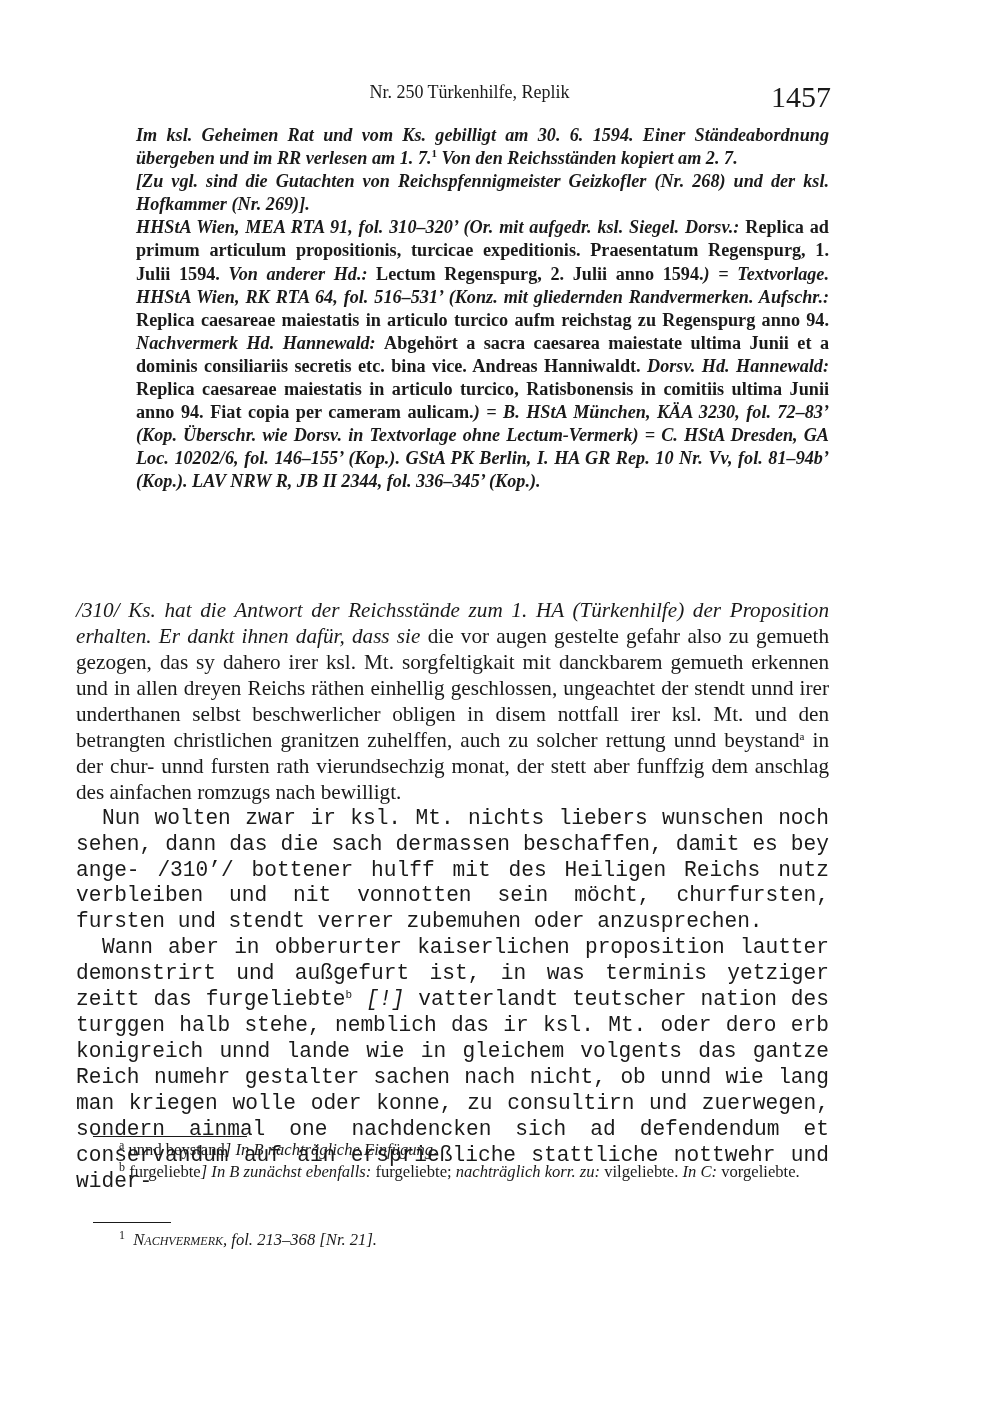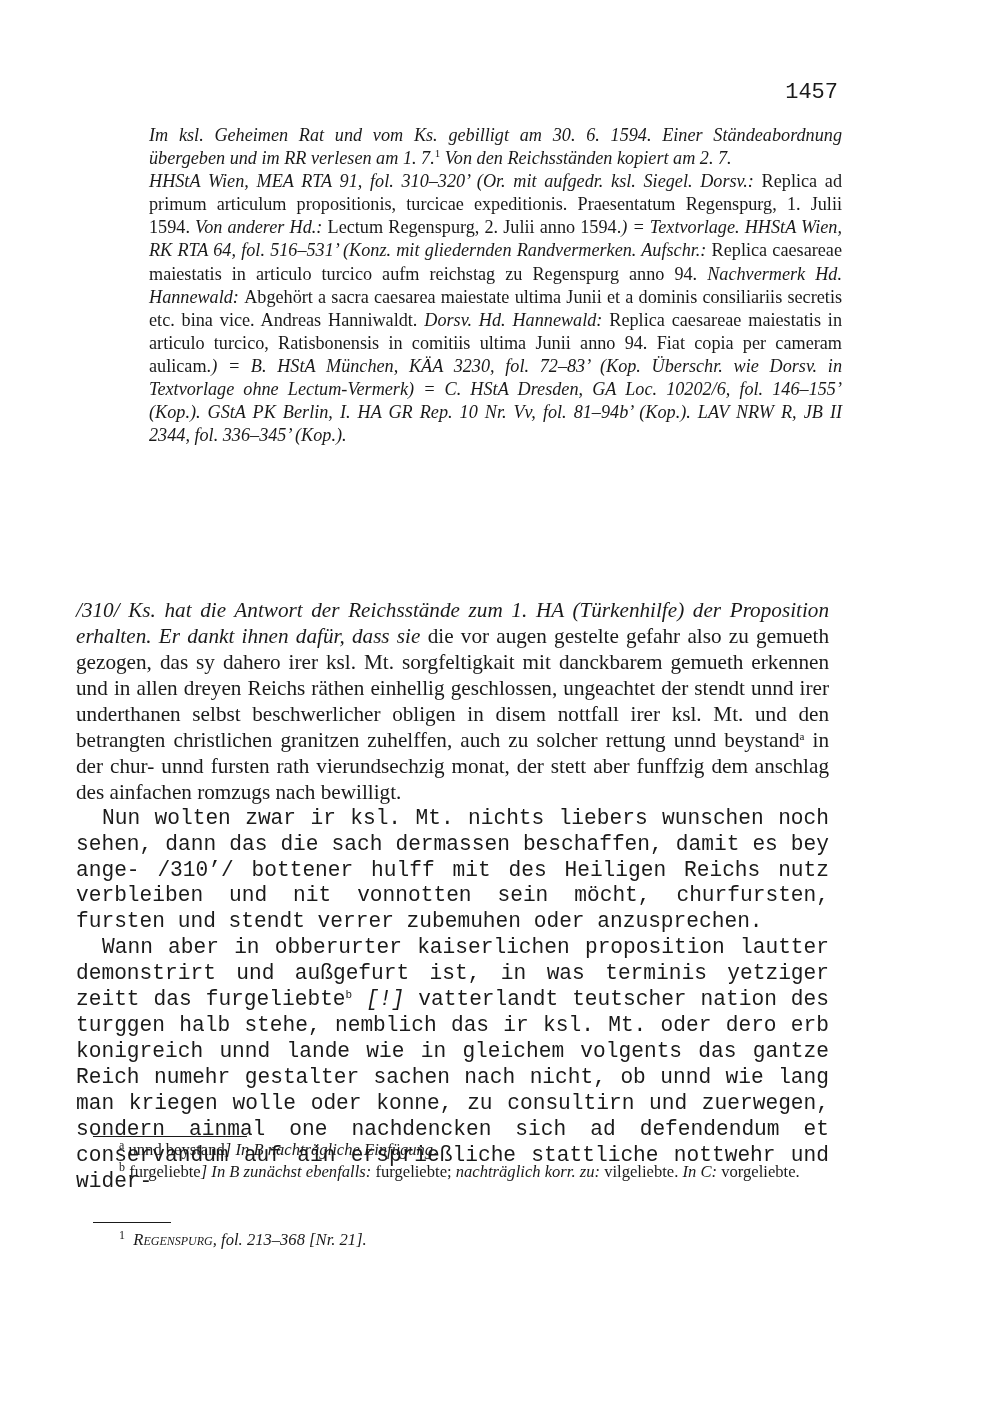--- a/index.html
+++ b/index.html
@@ -1,49 +1,51 @@
 <!DOCTYPE html>
 <html><head>
 <meta charset="utf-8">
 <style>
   html, body { margin: 0; padding: 0; background: #ffffff; }
   body { width: 1004px; height: 1418px; position: relative; overflow: hidden;
          font-family: "Liberation Serif", "DejaVu Serif", serif; color: #1a1a1a; }
   .running-head { position: absolute; top: 80px; left: 93px; width: 753px; height: 28px; }
   .running-title { position: absolute; left: 0; right: 0; text-align: center; font-size: 18px; top: 2px; }
-  .page-number { position: absolute; right: 8px; top: 0; font-size: 22px; font-family: Liberation Mono, monospace; }
+  .page-number { position: absolute; right: 15px; top: 0; font-size: 30px; }
 
-  .headnote { position: absolute; left: 149px; top: 124px; width: 693px;
-              font-size: 18.2px; line-height: 23.1px; text-align: justify; }
+  .headnote { position: absolute; left: 136px; top: 124px; width: 693px;
+              font-size: 18.2px; line-height: 23.1px; text-align: justify; font-weight: bold; }
   .headnote p { margin: 0; }
   .i { font-style: italic; }
   .sc { font-variant: small-caps; }
   sup { font-size: 11px; line-height: 0; vertical-align: 7px; }
 
   .main { position: absolute; left: 76px; top: 598px; width: 753px;
           font-size: 21.2px; line-height: 25.95px; text-align: justify; hyphens: manual; }
   .main p { margin: 0; }
   .main p.indent { text-indent: 26px; font-family: Liberation Mono, monospace; }
 
   .fn-rule { position: absolute; left: 93px; height: 1px; background: #1a1a1a; }
   .footnotes { position: absolute; left: 93px; width: 753px; font-size: 16.6px; line-height: 21.5px; text-align: justify; }
   .footnotes p { margin: 0; text-indent: 26px; }
   .footnotes sup { font-size: 12px; vertical-align: 6px; }
 </style>
 </head>
 <body>
 
 <div class="running-head">
+  <span class="running-title">Nr. 250 Türkenhilfe, Replik</span>
   <span class="page-number">1457</span>
 </div>
 
 <div class="headnote">
   <p>
     <span class="i">Im ksl. Geheimen Rat und vom Ks. gebilligt am 30. 6. 1594. Einer Ständeabordnung übergeben und im RR verlesen am 1. 7.</span><sup>1</sup><span class="i"> Von den Reichsständen kopiert am 2. 7.</span>
   </p>
+  <p class="i">[Zu vgl. sind die Gutachten von Reichspfennigmeister Geizkofler (Nr. 268) und der ksl. Hofkammer (Nr. 269)].</p>
   <p id="sources"><span class="i">HHStA Wien, MEA RTA 91, fol. 310–320’ (Or. mit aufgedr. ksl. Siegel. Dorsv.: </span><span>Replica ad primum articulum propositionis, turcicae expeditionis. Praesentatum Regenspurg, 1. Julii 1594. </span><span class="i">Von anderer Hd.: </span><span>Lectum Regenspurg, 2. Julii anno 1594.</span><span class="i">) = Textvorlage. HHStA Wien, RK RTA 64, fol. 516–531’ (Konz. mit gliedernden Randvermerken. Aufschr.: </span><span>Replica caesareae maiestatis in articulo turcico aufm reichstag zu Regenspurg anno 94. </span><span class="i">Nachvermerk Hd. Hannewald: </span><span>Abgehört a sacra caesarea maiestate ultima Junii et a dominis consiliariis secretis etc. bina vice. Andreas Hanniwaldt. </span><span class="i">Dorsv. Hd. Hannewald: </span><span>Replica caesareae maiestatis in articulo turcico, Ratisbonensis in comitiis ultima Junii anno 94. Fiat copia per cameram aulicam.</span><span class="i">) = B. HStA München, KÄA 3230, fol. 72–83’ (Kop. Überschr. wie Dorsv. in Textvorlage ohne Lectum-Vermerk) = C. HStA Dresden, GA Loc. 10202/6, fol. 146–155’ (Kop.). GStA PK Berlin, I. HA GR Rep. 10 Nr. Vv, fol. 81–94b’ (Kop.). LAV NRW R, JB II 2344, fol. 336–345’ (Kop.).</span></p>
 </div>
 
 <div class="main">
   <p>
     <span class="i">/310/ Ks. hat die Antwort der Reichsstände zum 1. HA (Türkenhilfe) der Proposition erhalten. Er dankt ihnen dafür, dass sie</span><span> die vor augen gestelte gefahr also zu gemueth gezogen, das sy dahero irer ksl. Mt. sorgfeltigkait mit danckbarem gemueth erkennen und in allen dreyen Reichs räthen einhellig geschlossen, ungeachtet der stendt unnd irer underthanen selbst beschwerlicher obligen in disem nottfall irer ksl. Mt. und den betrangten christlichen granitzen zuhelffen, auch zu solcher rettung unnd beystand</span><sup>a</sup><span> in der chur- unnd fursten rath vierundsechzig monat, der stett aber funffzig dem anschlag des ainfachen romzugs nach bewilligt.</span>
   </p>
   <p class="indent">Nun wolten zwar ir ksl. Mt. nichts liebers wunschen noch sehen, dann das die sach dermassen beschaffen, damit es bey ange- /310’/ bottener hulff mit des Heiligen Reichs nutz verbleiben und nit vonnotten sein möcht, churfursten, fursten und stendt verrer zubemuhen oder anzusprechen.</p>
   <p class="indent">
     <span>Wann aber in obberurter kaiserlichen proposition lautter demonstrirt und außgefurt ist, in was terminis yetziger zeitt das furgeliebte</span><sup>b</sup><span class="i"> [!]</span><span> vatterlandt teutscher nation des turggen halb stehe, nemblich das ir ksl. Mt. oder dero erb konigreich unnd lande wie in gleichem volgents das gantze Reich numehr gestalter sachen nach nicht, ob unnd wie lang man kriegen wolle oder konne, zu consultirn und zuerwegen, sondern ainmal one nachdencken sich ad defendendum et conservandum auf ain ersprießliche stattliche nottwehr und wider-</span>
@@ -56,15 +58,15 @@
     <sup>a</sup> <span>unnd beystand</span><span class="i">]</span><span class="i"> In B nachträgliche Einfügung</span><span>.</span>
   </p>
   <p>
     <sup>b</sup> <span>furgeliebte</span><span class="i">]</span><span class="i"> In B zunächst ebenfalls: </span><span>furgeliebte; </span><span class="i">nachträglich korr. zu: </span><span>vilgeliebte. </span><span class="i">In C: </span><span>vorgeliebte.</span>
   </p>
 </div>
 
 <div class="fn-rule" style="top:1222px; width:78px;"></div>
 <div class="footnotes" style="top:1229px;">
   <p>
-    <sup>1</sup>&nbsp; <span class="i sc">Regenspurg</span><span class="i">, fol. 213–368 [Nr. 21].</span>
+    <sup>1</sup>&nbsp; <span class="i sc">Nachvermerk</span><span class="i">, fol. 213–368 [Nr. 21].</span>
   </p>
 </div>
 
 </body></html>

